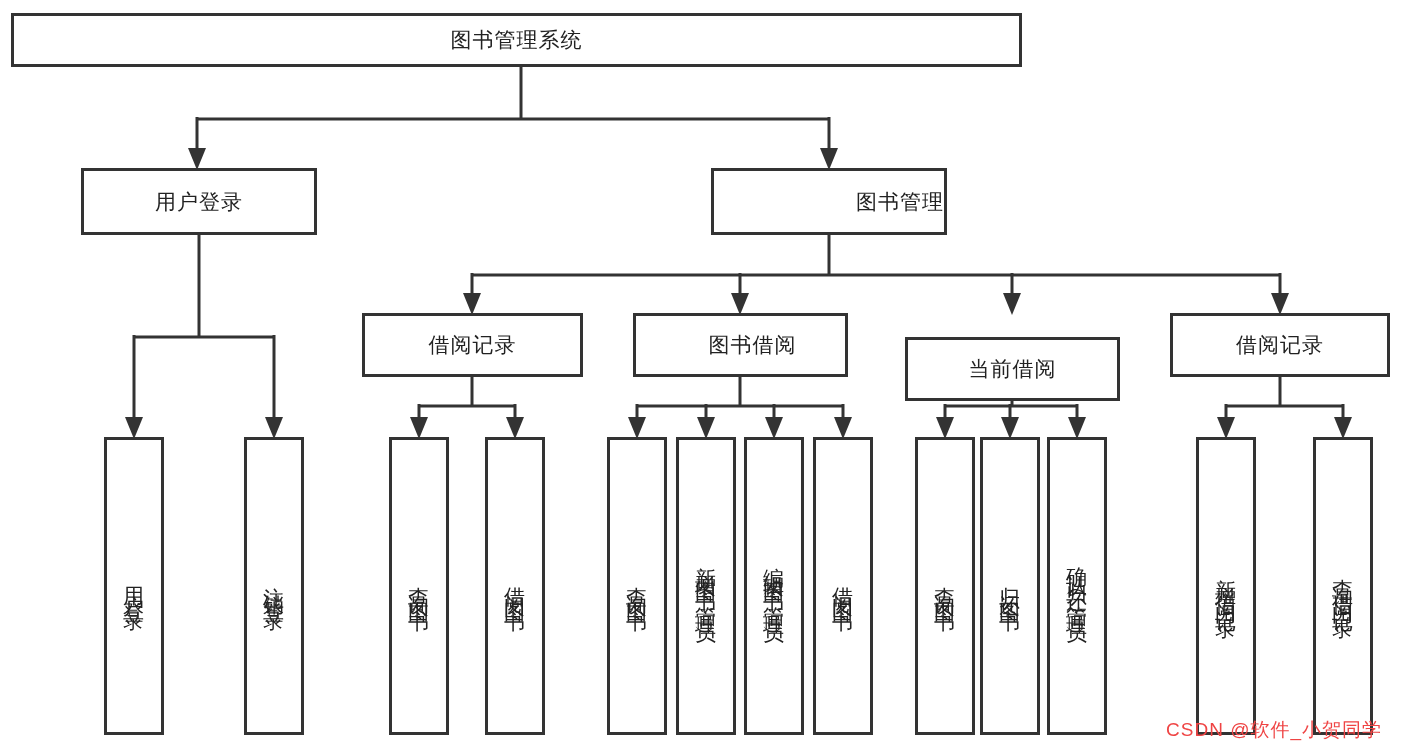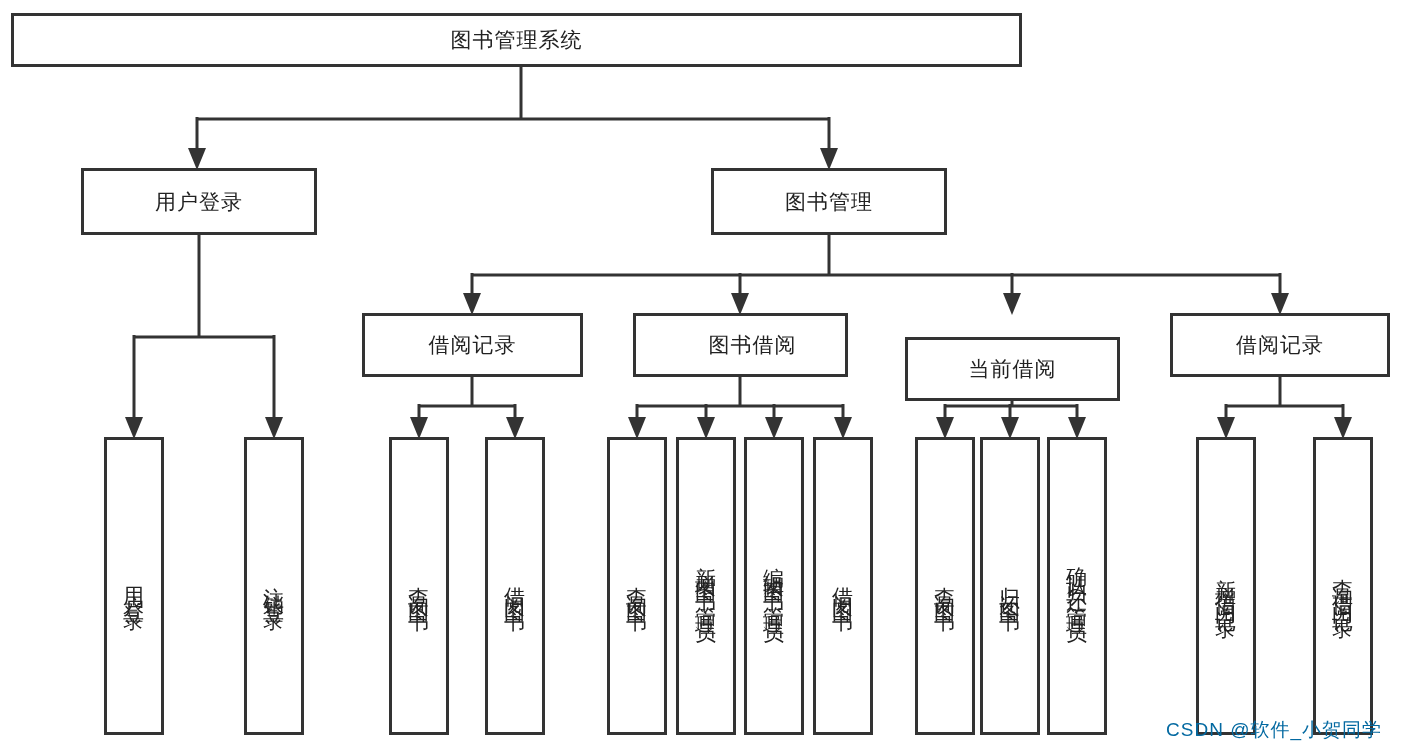--- a/index.html
+++ b/index.html
@@ -33,21 +33,21 @@
   }
   .hlabel {
     font-size: 21px;
     letter-spacing: 1px;
     white-space: nowrap;
   }
   
   .root   { left: 11px;   top: 13px;  width: 1011px; height: 54px; }
   
   .n-userlogin { left: 81px;  top: 168px; width: 236px; height: 67px; }
-  .n-bookmgmt  { left: 711px; top: 168px; width: 236px; height: 67px; }
+  .n-bookmgmt  { left: 711px; top: 168px; width: 236px; height: 67px; justify-content: flex-end; }
   
   .n-newrec    { left: 362px;  top: 313px; width: 221px; height: 64px; }
   .n-borrow    { left: 633px;  top: 313px; width: 215px; height: 64px; padding-left: 24px; }
   .n-current   { left: 905px;  top: 313px; width: 215px; height: 64px; margin-top: 24px; }
   .n-records   { left: 1170px; top: 313px; width: 220px; height: 64px; }
   
   .leaf {
     top: 437px;
     width: 60px;
     height: 298px;
@@ -71,21 +71,21 @@
   .l9  { left: 915px; }
   .l10 { left: 980px; }
   .l11 { left: 1047px; }
   .l12 { left: 1196px; }
   .l13 { left: 1313px; }
   #watermark {
     position: absolute;
     right: 8px;
     bottom: 4px;
     font-size: 19px;
-    color: #0369a1;
+    color: #ef4444;
     letter-spacing: 1px;
     z-index: 5;
     white-space: nowrap;
   }
 </style>
 </head>
 <body>
 
 <div id="canvas">
 

